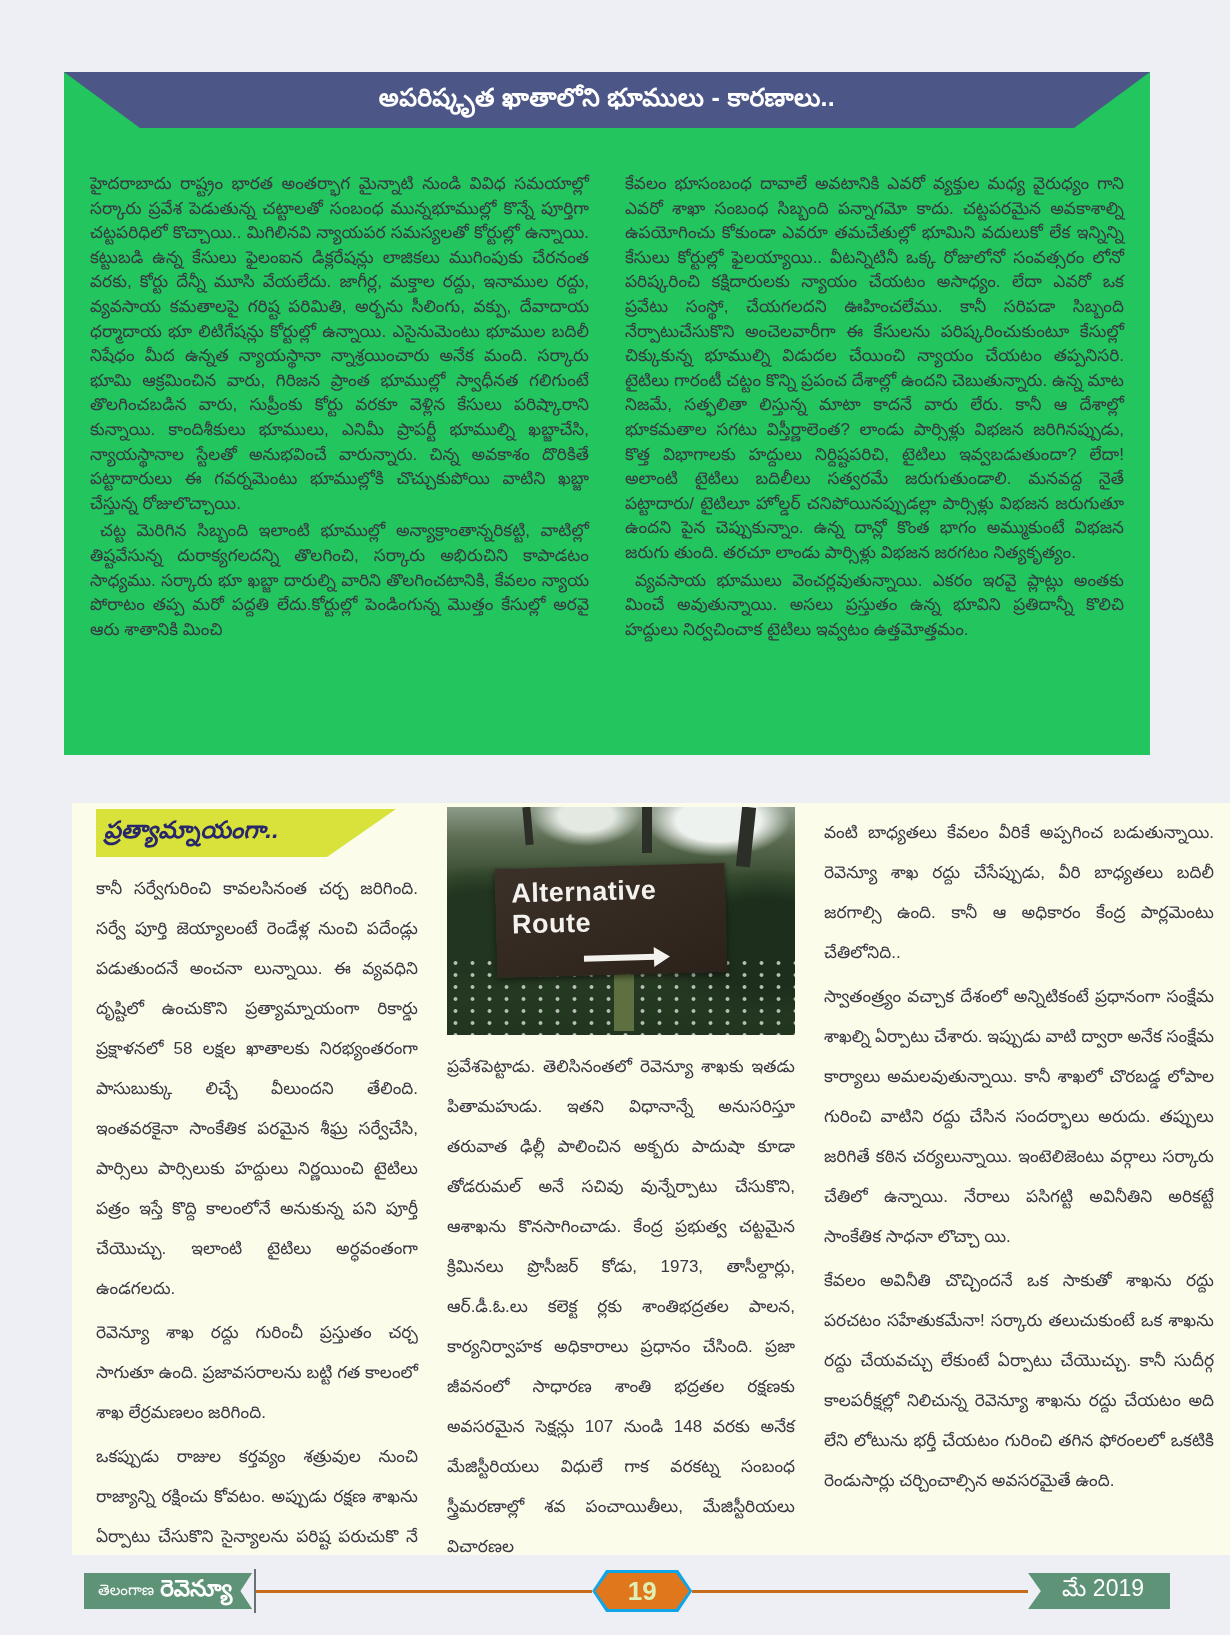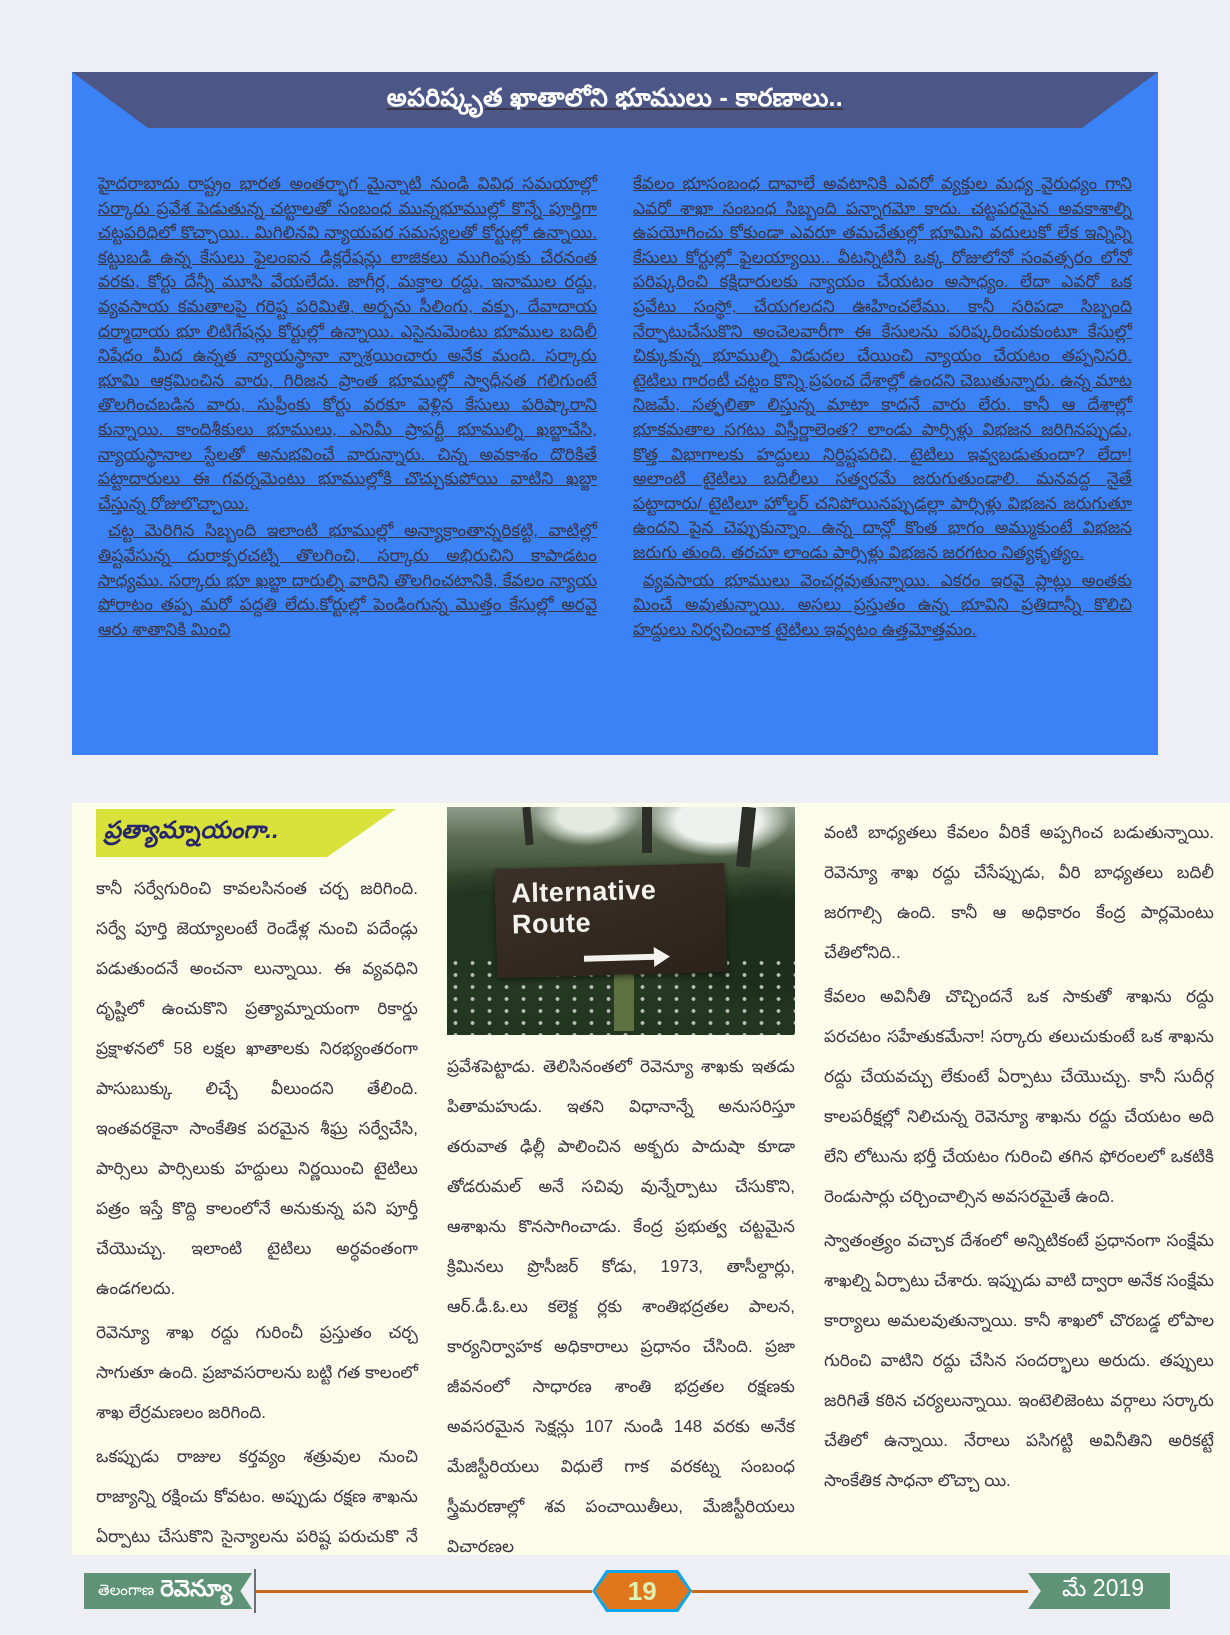--- a/index.html
+++ b/index.html
@@ -4,22 +4,22 @@
 <style>
   html,body{margin:0;padding:0;}
   body{
     width:1230px;height:1635px;position:relative;
     background:#edeff4;
     font-family:"Liberation Sans","DejaVu Sans",sans-serif;
     color:#3a3540;overflow:hidden;
   }
   
   .top-panel{
-    position:absolute;left:72px;top:72px;width:1086px;height:683px;
-    background:#3b82f6;overflow:hidden;text-decoration:underline;
+    position:absolute;left:64px;top:72px;width:1086px;height:683px;
+    background:#22c55e;overflow:hidden;
   }
   .banner{
     width:100%;height:56px;background:#4c5687;
     clip-path:polygon(0 0,100% 0,93% 100%,7% 100%);
     display:flex;align-items:center;justify-content:center;
   }
   .banner-title{
     color:#ffffff;font-size:25px;font-weight:bold;letter-spacing:.3px;
   }
   .top-columns{
@@ -116,21 +116,21 @@
 </head>
 <body>
 
 <div class="top-panel">
   <div class="banner">
     <span class="banner-title">అపరిష్కృత ఖాతాలోని భూములు - కారణాలు..</span>
   </div>
   <div class="top-columns">
     <div class="top-col">
         <p>హైదరాబాదు రాష్ట్రం భారత అంతర్భాగ మైన్నాటి నుండి వివిధ సమయాల్లో సర్కారు ప్రవేశ పెడుతున్న చట్టాలతో సంబంధ మున్నభూముల్లో కొన్నే పూర్తిగా చట్టపరిధిలో కొచ్చాయి.. మిగిలినవి న్యాయపర సమస్యలతో కోర్టుల్లో ఉన్నాయి. కట్టుబడి ఉన్న కేసులు ఫైలంఐన డిక్లరేషన్లు లాజికలు ముగింపుకు చేరనంత వరకు, కోర్టు దేన్నీ మూసి వేయలేదు. జాగీర్ల, మక్తాల రద్దు, ఇనాముల రద్దు, వ్యవసాయ కమతాలపై గరిష్ట పరిమితి, అర్బను సీలింగు, వక్పు, దేవాదాయ ధర్మాదాయ భూ లిటిగేషన్లు కోర్టుల్లో ఉన్నాయి. ఎసైనుమెంటు భూముల బదిలీ నిషేధం మీద ఉన్నత న్యాయస్థానా న్నాశ్రయించారు అనేక మంది. సర్కారు భూమి ఆక్రమించిన వారు, గిరిజన ప్రాంత భూముల్లో స్వాధీనత గలిగుంటే తొలగించబడిన వారు, సుప్రీంకు కోర్టు వరకూ వెళ్లిన కేసులు పరిష్కారాని కున్నాయి. కాందిశీకులు భూములు, ఎనిమీ ప్రాపర్టీ భూముల్ని ఖబ్జాచేసి, న్యాయస్థానాల స్టేలతో అనుభవించే వారున్నారు. చిన్న అవకాశం దొరికితే పట్టాదారులు ఈ గవర్నమెంటు భూముల్లోకి చొచ్చుకుపోయి వాటిని ఖబ్జా చేస్తున్న రోజులొచ్చాయి.</p>
-        <p>చట్ట మెరిగిన సిబ్బంది ఇలాంటి భూముల్లో అన్యాక్రాంతాన్నరికట్టి, వాటిల్లో తిష్టవేసున్న దురాక్పరచట్ని తొలగించి, సర్కారు అభిరుచిని కాపాడటం సాధ్యము. సర్కారు భూ ఖబ్జా దారుల్ని వారిని తొలగించటానికి, కేవలం న్యాయ పోరాటం తప్ప మరో పద్దతి లేదు.కోర్టుల్లో పెండింగున్న మొత్తం కేసుల్లో అరవై ఆరు శాతానికి మించి</p>
+        <p>చట్ట మెరిగిన సిబ్బంది ఇలాంటి భూముల్లో అన్యాక్రాంతాన్నరికట్టి, వాటిల్లో తిష్టవేసున్న దురాక్యగలదన్ని తొలగించి, సర్కారు అభిరుచిని కాపాడటం సాధ్యము. సర్కారు భూ ఖబ్జా దారుల్ని వారిని తొలగించటానికి, కేవలం న్యాయ పోరాటం తప్ప మరో పద్దతి లేదు.కోర్టుల్లో పెండింగున్న మొత్తం కేసుల్లో అరవై ఆరు శాతానికి మించి</p>
       </div>
     <div class="top-col">
         <p>కేవలం భూసంబంధ దావాలే అవటానికి ఎవరో వ్యక్తుల మధ్య వైరుధ్యం గాని ఎవరో శాఖా సంబంధ సిబ్బంది పన్నాగమో కాదు. చట్టపరమైన అవకాశాల్ని ఉపయోగించు కోకుండా ఎవరూ తమచేతుల్లో భూమిని వదులుకో లేక ఇన్నిన్ని కేసులు కోర్టుల్లో ఫైలయ్యాయి.. వీటన్నిటినీ ఒక్క రోజులోనో సంవత్సరం లోనో పరిష్కరించి కక్షిదారులకు న్యాయం చేయటం అసాధ్యం. లేదా ఎవరో ఒక ప్రవేటు సంస్థో, చేయగలదని ఊహించలేము. కానీ సరిపడా సిబ్బంది నేర్పాటుచేసుకొని అంచెలవారీగా ఈ కేసులను పరిష్కరించుకుంటూ కేసుల్లో చిక్కుకున్న భూముల్ని విడుదల చేయించి న్యాయం చేయటం తప్పనిసరి. టైటిలు గారంటీ చట్టం కొన్ని ప్రపంచ దేశాల్లో ఉందని చెబుతున్నారు. ఉన్న మాట నిజమే, సత్ఫలితా లిస్తున్న మాటా కాదనే వారు లేరు. కానీ ఆ దేశాల్లో భూకమతాల సగటు విస్తీర్ణాలెంత? లాండు పార్సిళ్లు విభజన జరిగినప్పుడు, కొత్త విభాగాలకు హద్దులు నిర్దిష్టపరిచి, టైటిలు ఇవ్వబడుతుందా? లేదా! అలాంటి టైటిలు బదిలీలు సత్వరమే జరుగుతుండాలి. మనవద్ద నైతే పట్టాదారు/ టైటిలూ హోల్డర్ చనిపోయినప్పుడల్లా పార్సిళ్లు విభజన జరుగుతూ ఉందని పైన చెప్పుకున్నాం. ఉన్న దాన్లో కొంత భాగం అమ్ముకుంటే విభజన జరుగు తుంది. తరచూ లాండు పార్సిళ్లు విభజన జరగటం నిత్యకృత్యం.</p>
         <p>వ్యవసాయ భూములు వెంచర్లవుతున్నాయి. ఎకరం ఇరవై ప్లాట్లు అంతకు మించే అవుతున్నాయి. అసలు ప్రస్తుతం ఉన్న భూవిని ప్రతిదాన్నీ కొలిచి హద్దులు నిర్వచించాక టైటిలు ఇవ్వటం ఉత్తమోత్తమం.</p>
       </div>
   </div>
 </div>
 
 <div class="bottom-panel">
 
@@ -158,22 +158,22 @@
       </div>
     </div>
     <div class="b-col">
         <p>ప్రవేశపెట్టాడు. తెలిసినంతలో రెవెన్యూ శాఖకు ఇతడు పితామహుడు. ఇతని విధానాన్నే అనుసరిస్తూ తరువాత ఢిల్లీ పాలించిన అక్బరు పాదుషా కూడా తోడరుమల్ అనే సచివు వున్నేర్పాటు చేసుకొని, ఆశాఖను కొనసాగించాడు. కేంద్ర ప్రభుత్వ చట్టమైన క్రిమినలు ప్రొసీజర్ కోడు, 1973, తాసీల్దార్లు, ఆర్.డీ.ఓ.లు కలెక్ట ర్లకు శాంతిభద్రతల పాలన, కార్యనిర్వాహక అధికారాలు ప్రధానం చేసింది. ప్రజా జీవనంలో సాధారణ శాంతి భద్రతల రక్షణకు అవసరమైన సెక్షన్లు 107 నుండి 148 వరకు అనేక మేజిస్టీరియలు విధులే గాక వరకట్న సంబంధ స్త్రీమరణాల్లో శవ పంచాయితీలు, మేజిస్టీరియలు విచారణల</p>
       </div>
   </div>
 
   <div>
     <div class="b-col" style="margin-top:10px;">
         <p>వంటి బాధ్యతలు కేవలం వీరికే అప్పగించ బడుతున్నాయి. రెవెన్యూ శాఖ రద్దు చేసేప్పుడు, వీరి బాధ్యతలు బదిలీ జరగాల్సి ఉంది. కానీ ఆ అధికారం కేంద్ర పార్లమెంటు చేతిలోనిది..</p>
+        <p>స్వాతంత్ర్యం వచ్చాక దేశంలో అన్నిటికంటే ప్రధానంగా సంక్షేమ శాఖల్ని ఏర్పాటు చేశారు. ఇప్పుడు వాటి ద్వారా అనేక సంక్షేమ కార్యాలు అమలవుతున్నాయి. కానీ శాఖలో చొరబడ్డ లోపాల గురించి వాటిని రద్దు చేసిన సందర్భాలు అరుదు. తప్పులు జరిగితే కఠిన చర్యలున్నాయి. ఇంటెలిజెంటు వర్గాలు సర్కారు చేతిలో ఉన్నాయి. నేరాలు పసిగట్టి అవినీతిని అరికట్టే సాంకేతిక సాధనా లొచ్చా యి.</p>
         <p>కేవలం అవినీతి చొచ్చిందనే ఒక సాకుతో శాఖను రద్దు పరచటం సహేతుకమేనా! సర్కారు తలుచుకుంటే ఒక శాఖను రద్దు చేయవచ్చు లేకుంటే ఏర్పాటు చేయొచ్చు. కానీ సుదీర్గ కాలపరీక్షల్లో నిలిచున్న రెవెన్యూ శాఖను రద్దు చేయటం అది లేని లోటును భర్తీ చేయటం గురించి తగిన ఫోరంలలో ఒకటికి రెండుసార్లు చర్చించాల్సిన అవసరమైతే ఉంది.</p>
-        <p>స్వాతంత్ర్యం వచ్చాక దేశంలో అన్నిటికంటే ప్రధానంగా సంక్షేమ శాఖల్ని ఏర్పాటు చేశారు. ఇప్పుడు వాటి ద్వారా అనేక సంక్షేమ కార్యాలు అమలవుతున్నాయి. కానీ శాఖలో చొరబడ్డ లోపాల గురించి వాటిని రద్దు చేసిన సందర్భాలు అరుదు. తప్పులు జరిగితే కఠిన చర్యలున్నాయి. ఇంటెలిజెంటు వర్గాలు సర్కారు చేతిలో ఉన్నాయి. నేరాలు పసిగట్టి అవినీతిని అరికట్టే సాంకేతిక సాధనా లొచ్చా యి.</p>
       </div>
   </div>
 
 </div>
 
 <div class="footer">
   <div class="brand-badge">
     <span class="brand-small">తెలంగాణ</span>
     <span class="brand-large">రెవెన్యూ</span>
   </div>

